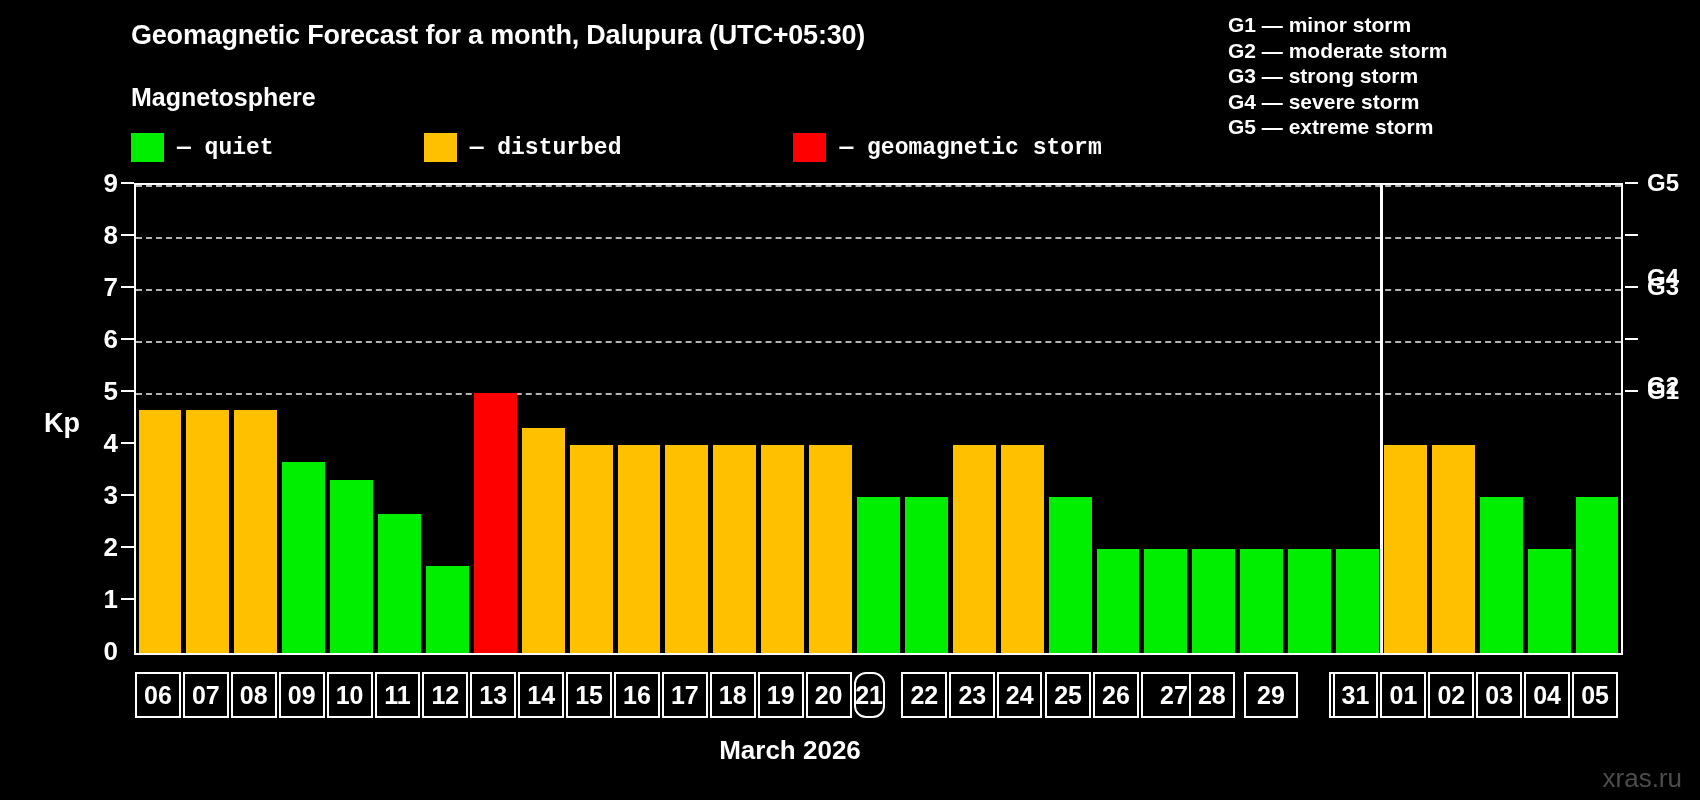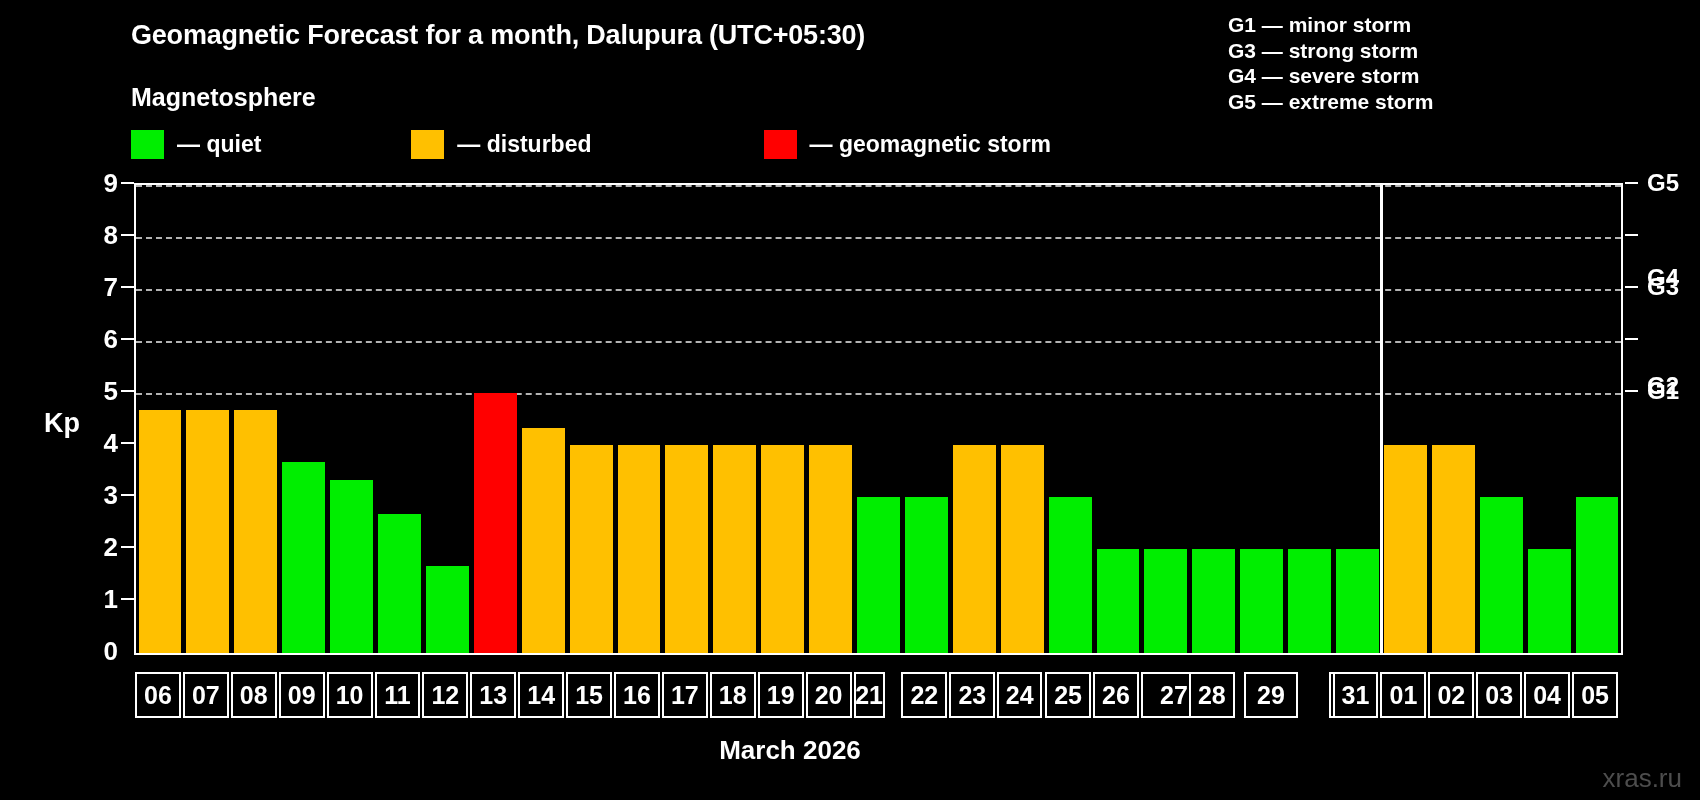--- a/index.html
+++ b/index.html
@@ -33,22 +33,23 @@
     font-size: 25px;
     font-weight: bold;
     white-space: nowrap;
   }
 
   
   #color-legend {
     position: absolute;
     left: 131px; top: 130px;
     display: flex;
-    align-items: flex-start;
+    align-items: flex-end;
     height: 32px;
+    font-family: Liberation Mono, monospace;
   }
   .legend-entry {
     display: flex;
     align-items: center;
     white-space: nowrap;
   }
   .legend-swatch {
     width: 33px; height: 29px;
     display: inline-block;
   }
@@ -204,20 +205,21 @@
         <span class="legend-text">— disturbed</span>
       </div>
       <div class="legend-entry" style="margin-left: 172px;">
         <span class="legend-swatch" style="background: rgb(255, 0, 0);"></span>
         <span class="legend-text">— geomagnetic storm</span>
       </div>
     </div>
 
   <div id="g-legend">
       <div class="g-line">G1 — minor storm</div>
+      <div class="g-line">G2 — moderate storm</div>
       <div class="g-line">G3 — strong storm</div>
       <div class="g-line">G4 — severe storm</div>
       <div class="g-line">G5 — extreme storm</div>
     </div>
 
   <div id="kp-axis-label">Kp</div>
 
   <div id="y-ticks-left">
       <div class="y-tick-label" style="top: 468px;">0</div>
       <div class="y-tick-label" style="top: 416px;">1</div>
@@ -307,21 +309,21 @@
       <div class="date-cell" style="left: 240.516px; width: 45.9032px;">11</div>
       <div class="date-cell" style="left: 288.419px; width: 45.9032px;">12</div>
       <div class="date-cell" style="left: 336.323px; width: 45.9032px;">13</div>
       <div class="date-cell" style="left: 384.226px; width: 45.9032px;">14</div>
       <div class="date-cell" style="left: 432.129px; width: 45.9032px;">15</div>
       <div class="date-cell" style="left: 480.032px; width: 45.9032px;">16</div>
       <div class="date-cell" style="left: 527.935px; width: 45.9032px;">17</div>
       <div class="date-cell" style="left: 575.839px; width: 45.9032px;">18</div>
       <div class="date-cell" style="left: 623.742px; width: 45.9032px;">19</div>
       <div class="date-cell" style="left: 671.645px; width: 45.9032px;">20</div>
-      <div class="date-cell" style="left: 719.548px; width: 31px;">21</div>
+      <div class="date-cell" style="left: 719.548px; width: 31px; border-radius: 12px;">21</div>
       <div class="date-cell" style="left: 767.452px; width: 45.9032px;">22</div>
       <div class="date-cell" style="left: 815.355px; width: 45.9032px;">23</div>
       <div class="date-cell" style="left: 863.258px; width: 45px;">24</div>
       <div class="date-cell" style="left: 911.161px; width: 45.9032px;">25</div>
       <div class="date-cell" style="left: 959.065px; width: 45.9032px;">26</div>
       <div class="date-cell" style="left: 1006.97px; width: 66px;">27</div>
       <div class="date-cell" style="left: 1054.87px; width: 45.9032px;">28</div>
       <div class="date-cell" style="left: 1110px; width: 54px;">29</div>
       <div class="date-cell" style="left: 1150.68px; width: 45.9032px; margin-left: 44px;">30</div>
       <div class="date-cell" style="left: 1198.58px; width: 45.9032px;">31</div>

